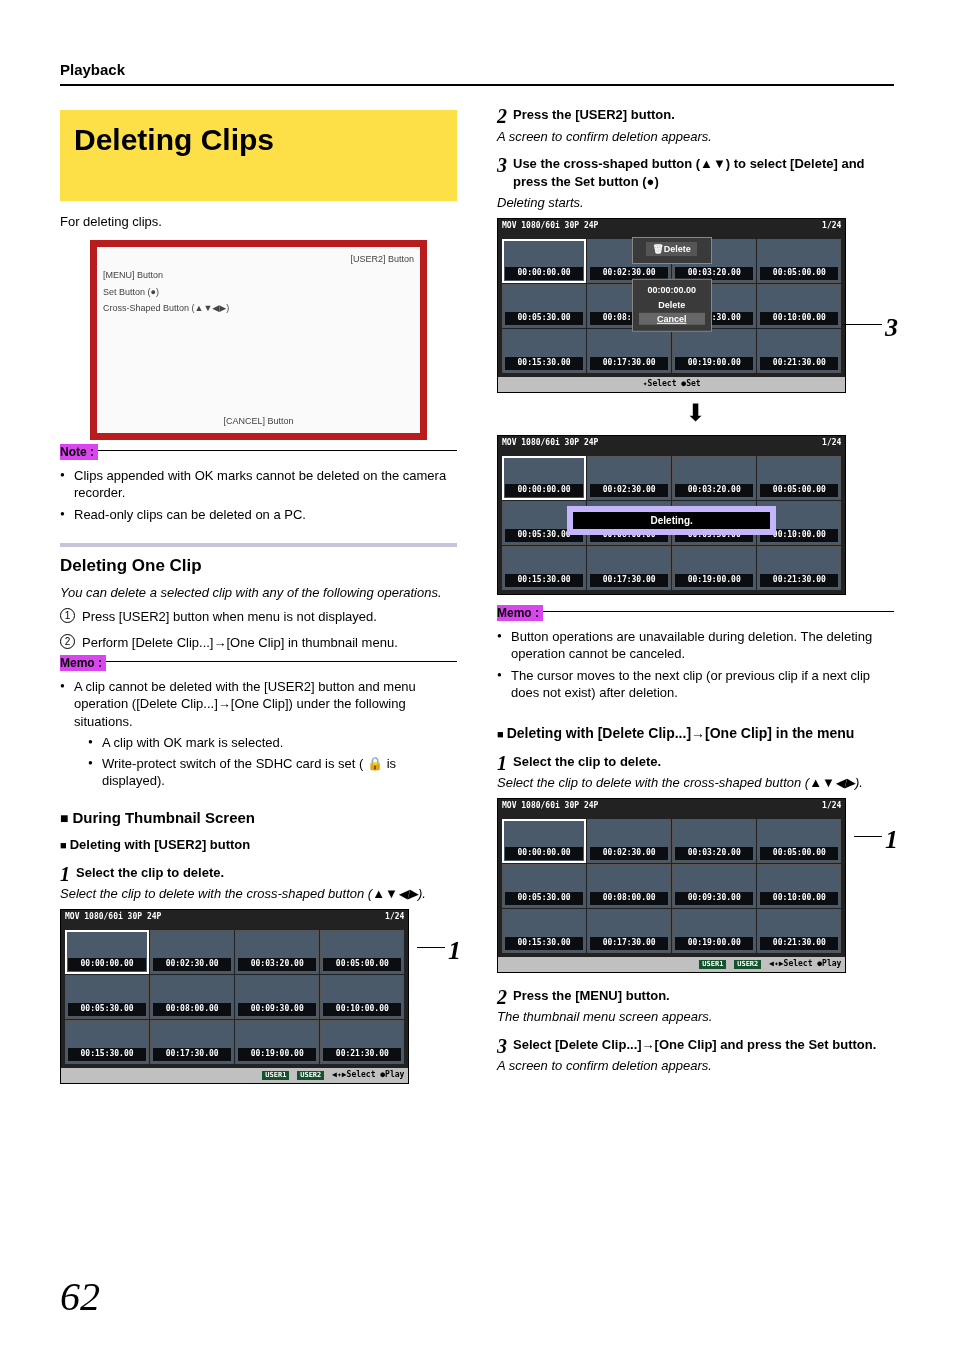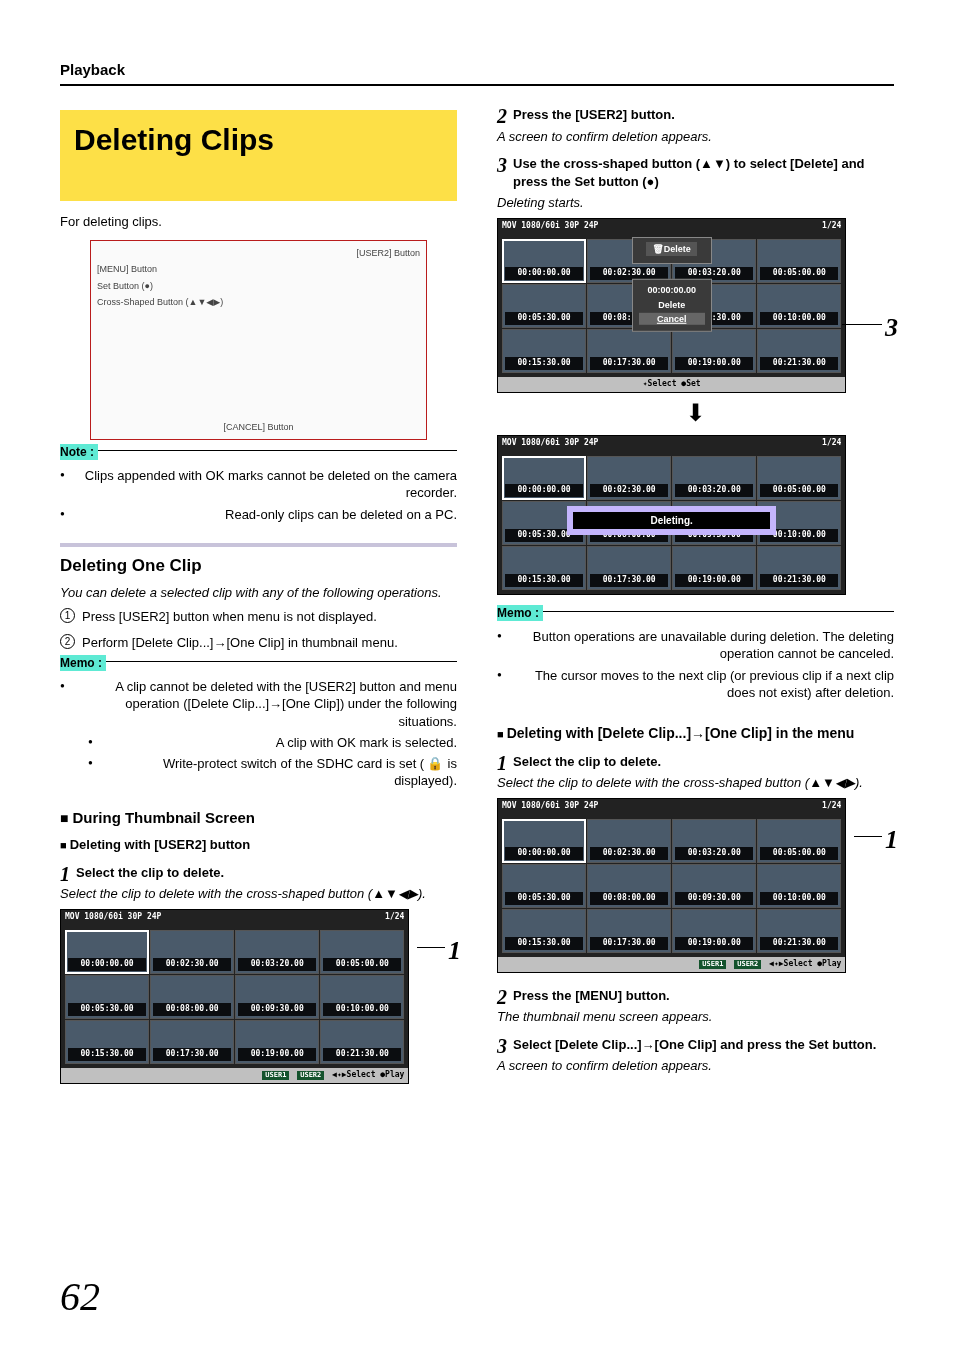--- a/index.html
+++ b/index.html
@@ -34,21 +34,21 @@
     margin-bottom: 12px;
     margin-top: 14px;
   }
   .title-block h1 {
     font-size: 30px;
     font-weight: bold;
     color: #000;
   }
   .intro { margin-bottom: 10px; }
   .illus-placeholder {
-    border: 1px solid #b91c1c;
+    border: 7px solid #b91c1c;
     height: 200px;
     margin: 8px 30px 10px 30px;
     display: flex;
     flex-direction: column;
     justify-content: center;
     gap: 4px;
     font-size: 9px;
     color: #444;
     padding: 6px;
     background: #fafafa;
@@ -56,35 +56,34 @@
   .illus-label-row { display:flex; justify-content:space-between; }
   .note-wrap {
     border-top:1px solid #000;
     padding-top:2px;
     margin-top:10px;
   }
   .note-title {
     font-weight:bold;
     font-size:12px;
     display:inline-block;
-    background:#5eead4;
+    background:#d946ef;
     padding-right:4px;
     position:relative;
     top:-10px;
   }
   ul.bullets {
     list-style: none;
     padding-left: 0;
     margin-top:-4px;
   }
   ul.bullets > li {
     position: relative;
     padding-left: 14px;
     margin-bottom: 4px;
-    text-align: right;
   }
   ul.bullets > li::before {
     content: "●";
     position: absolute;
     left: 0;
     font-size: 8px;
     top: 3px;
   }
   ul.sub {
     list-style:none;

